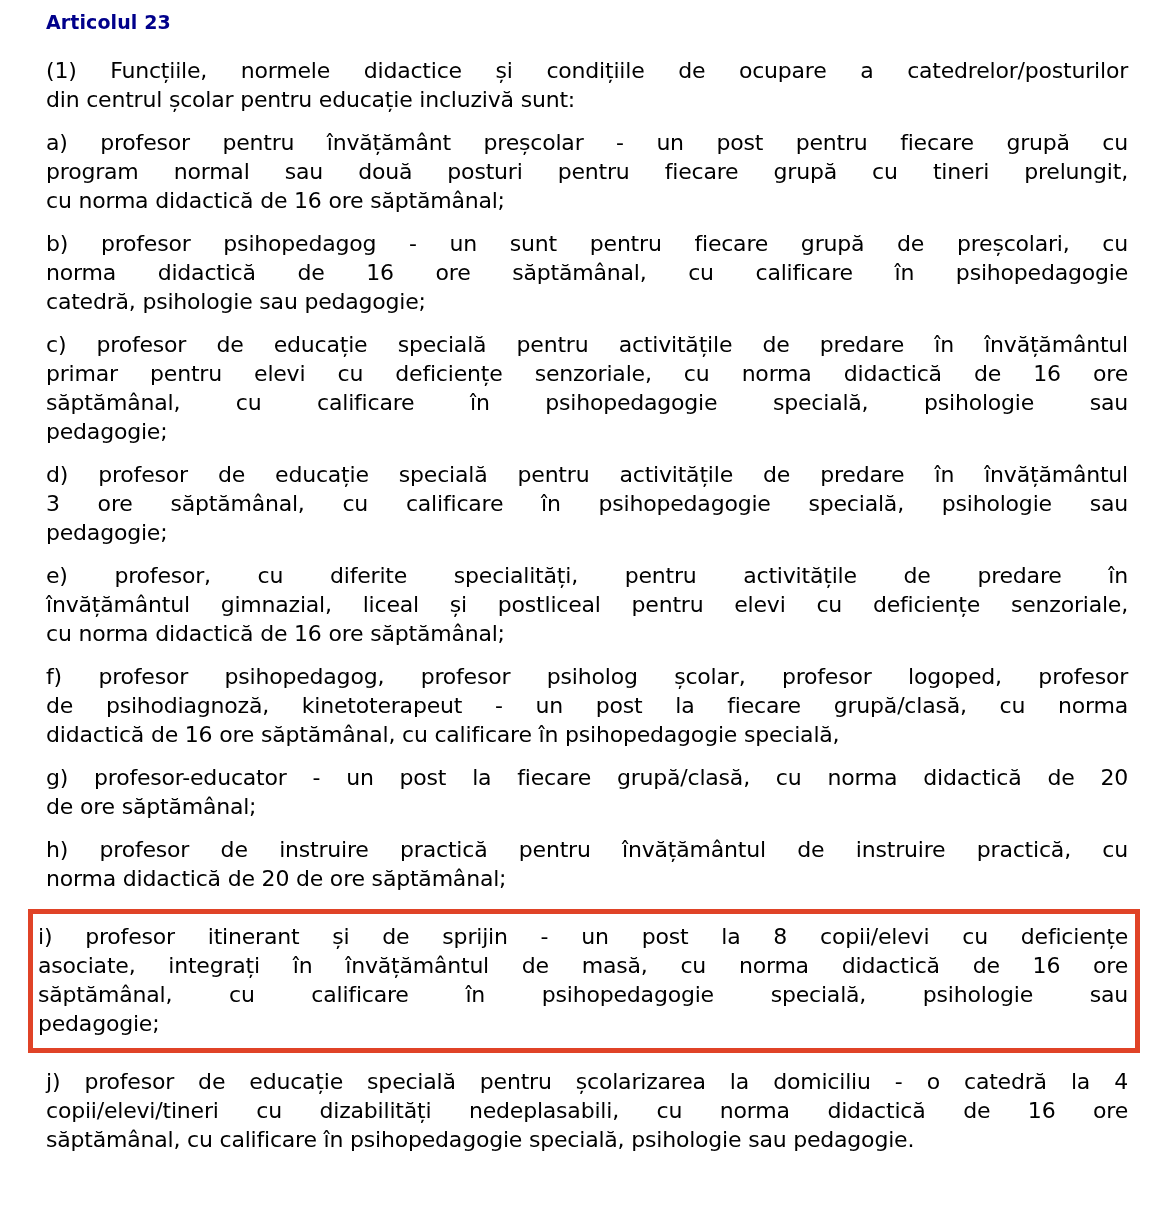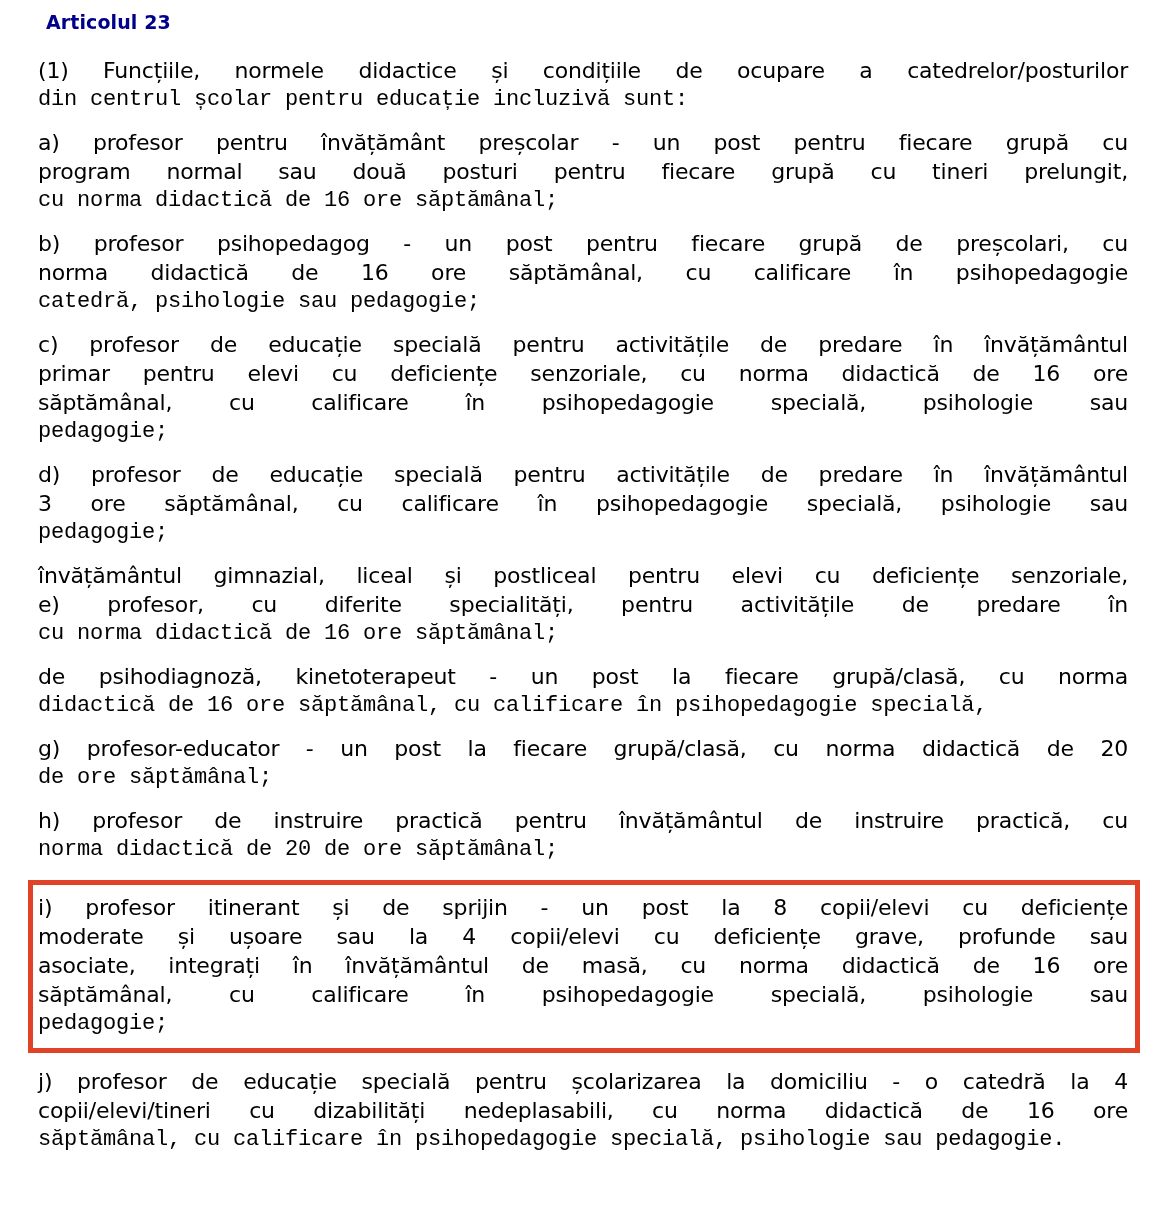--- a/index.html
+++ b/index.html
@@ -22,31 +22,30 @@
     color: var(--title-color, #00008B);
     line-height: 24px;
     margin: 2px 0 22px 8px;
     letter-spacing: 0.1px;
   }
   .article-body {
     font-size: 22px;
     line-height: 29px;
   }
   .para {
-    margin: 0 0 14px 0;
+    margin: 0 0 14px 8px;
     letter-spacing: -0.2px;
   }
   .para .line {
     text-align: justify;
     text-align-last: justify;
     white-space: normal;
   }
   .para .line:last-child {
     text-align-last: left;
-    font-family: Liberation Mono, monospace;
   }
   .para.highlighted {
     border: 5px solid var(--highlight-color, #E04327);
     padding: 8px 7px 10px 5px;
     margin: 16px -12px 14px -10px;
   }
 </style>
 </head>
 <body>
 
@@ -56,55 +55,55 @@
       <div class="para">
         <div class="line">(1) Funcțiile, normele didactice și condițiile de ocupare a catedrelor/posturilor</div>
         <div class="line">din centrul școlar pentru educație incluzivă sunt:</div>
       </div>
       <div class="para">
         <div class="line">a) profesor pentru învățământ preșcolar - un post pentru fiecare grupă cu</div>
         <div class="line">program normal sau două posturi pentru fiecare grupă cu tineri prelungit,</div>
         <div class="line">cu norma didactică de 16 ore săptămânal;</div>
       </div>
       <div class="para">
-        <div class="line">b) profesor psihopedagog - un post pentru fiecare grupă de preșcolari, cu</div>
+        <div class="line">b) profesor psihopedagog - un sunt pentru fiecare grupă de preșcolari, cu</div>
         <div class="line">norma didactică de 16 ore săptămânal, cu calificare în psihopedagogie</div>
         <div class="line">catedră, psihologie sau pedagogie;</div>
       </div>
       <div class="para">
         <div class="line">c) profesor de educație specială pentru activitățile de predare în învățământul</div>
         <div class="line">primar pentru elevi cu deficiențe senzoriale, cu norma didactică de 16 ore</div>
         <div class="line">săptămânal, cu calificare în psihopedagogie specială, psihologie sau</div>
         <div class="line">pedagogie;</div>
       </div>
       <div class="para">
         <div class="line">d) profesor de educație specială pentru activitățile de predare în învățământul</div>
         <div class="line">3 ore săptămânal, cu calificare în psihopedagogie specială, psihologie sau</div>
         <div class="line">pedagogie;</div>
       </div>
       <div class="para">
+        <div class="line">e) profesor, cu diferite specialități, pentru activitățile de predare în</div>
         <div class="line">învățământul gimnazial, liceal și postliceal pentru elevi cu deficiențe senzoriale,</div>
-        <div class="line">e) profesor, cu diferite specialități, pentru activitățile de predare în</div>
         <div class="line">cu norma didactică de 16 ore săptămânal;</div>
       </div>
       <div class="para">
+        <div class="line">f) profesor psihopedagog, profesor psiholog școlar, profesor logoped, profesor</div>
         <div class="line">de psihodiagnoză, kinetoterapeut - un post la fiecare grupă/clasă, cu norma</div>
         <div class="line">didactică de 16 ore săptămânal, cu calificare în psihopedagogie specială,</div>
       </div>
       <div class="para">
         <div class="line">g) profesor-educator - un post la fiecare grupă/clasă, cu norma didactică de 20</div>
         <div class="line">de ore săptămânal;</div>
       </div>
       <div class="para">
         <div class="line">h) profesor de instruire practică pentru învățământul de instruire practică, cu</div>
         <div class="line">norma didactică de 20 de ore săptămânal;</div>
       </div>
       <div class="para highlighted">
         <div class="line">i) profesor itinerant și de sprijin - un post la 8 copii/elevi cu deficiențe</div>
-        <div class="line">moderate și ușoare sau la 4 copii/elevi cu deficiențe grave, profunde sau</div>
         <div class="line">asociate, integrați în învățământul de masă, cu norma didactică de 16 ore</div>
         <div class="line">săptămânal, cu calificare în psihopedagogie specială, psihologie sau</div>
         <div class="line">pedagogie;</div>
       </div>
       <div class="para">
         <div class="line">j) profesor de educație specială pentru școlarizarea la domiciliu - o catedră la 4</div>
         <div class="line">copii/elevi/tineri cu dizabilități nedeplasabili, cu norma didactică de 16 ore</div>
         <div class="line">săptămânal, cu calificare în psihopedagogie specială, psihologie sau pedagogie.</div>
       </div>
     </div>

